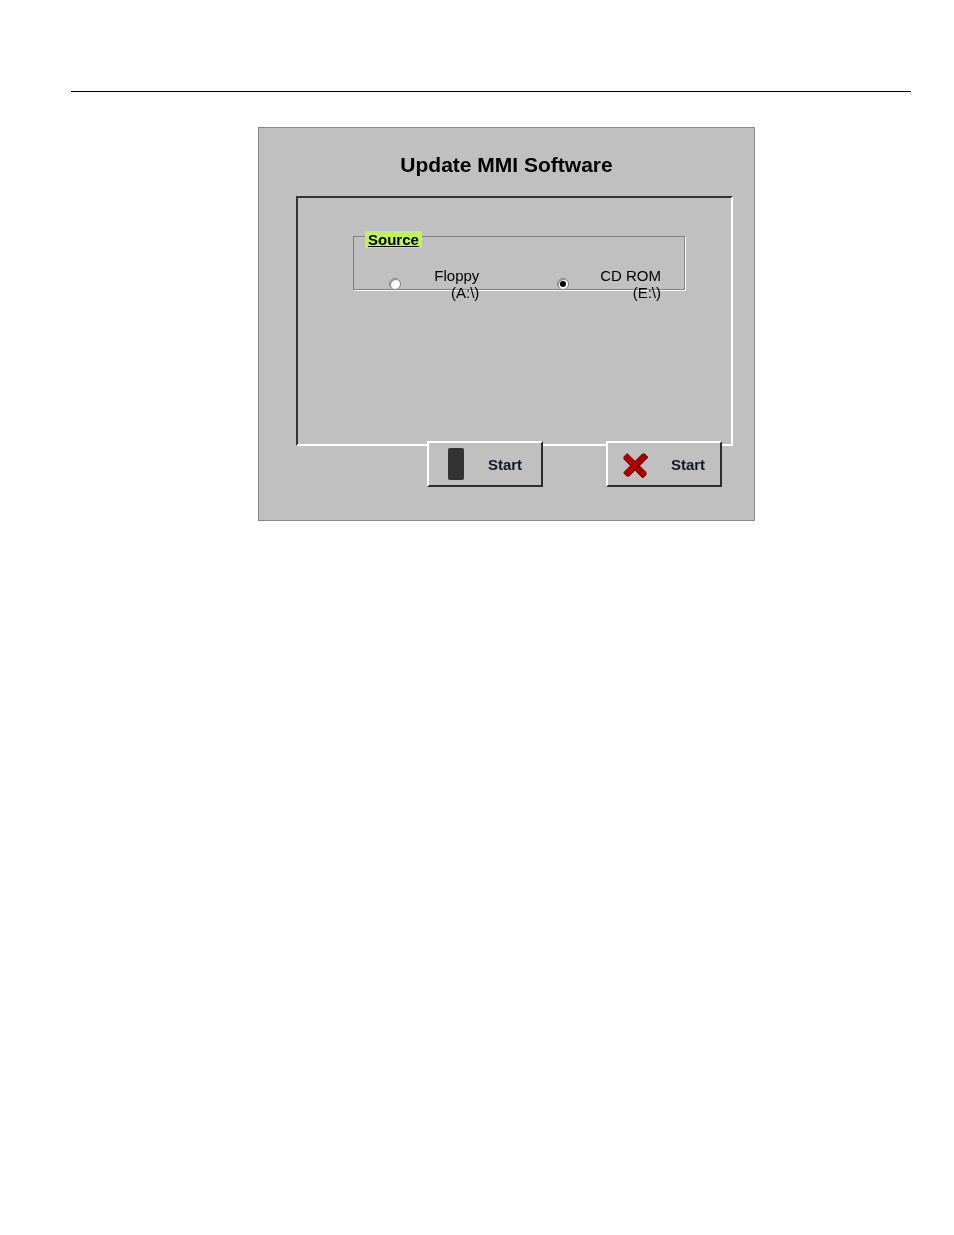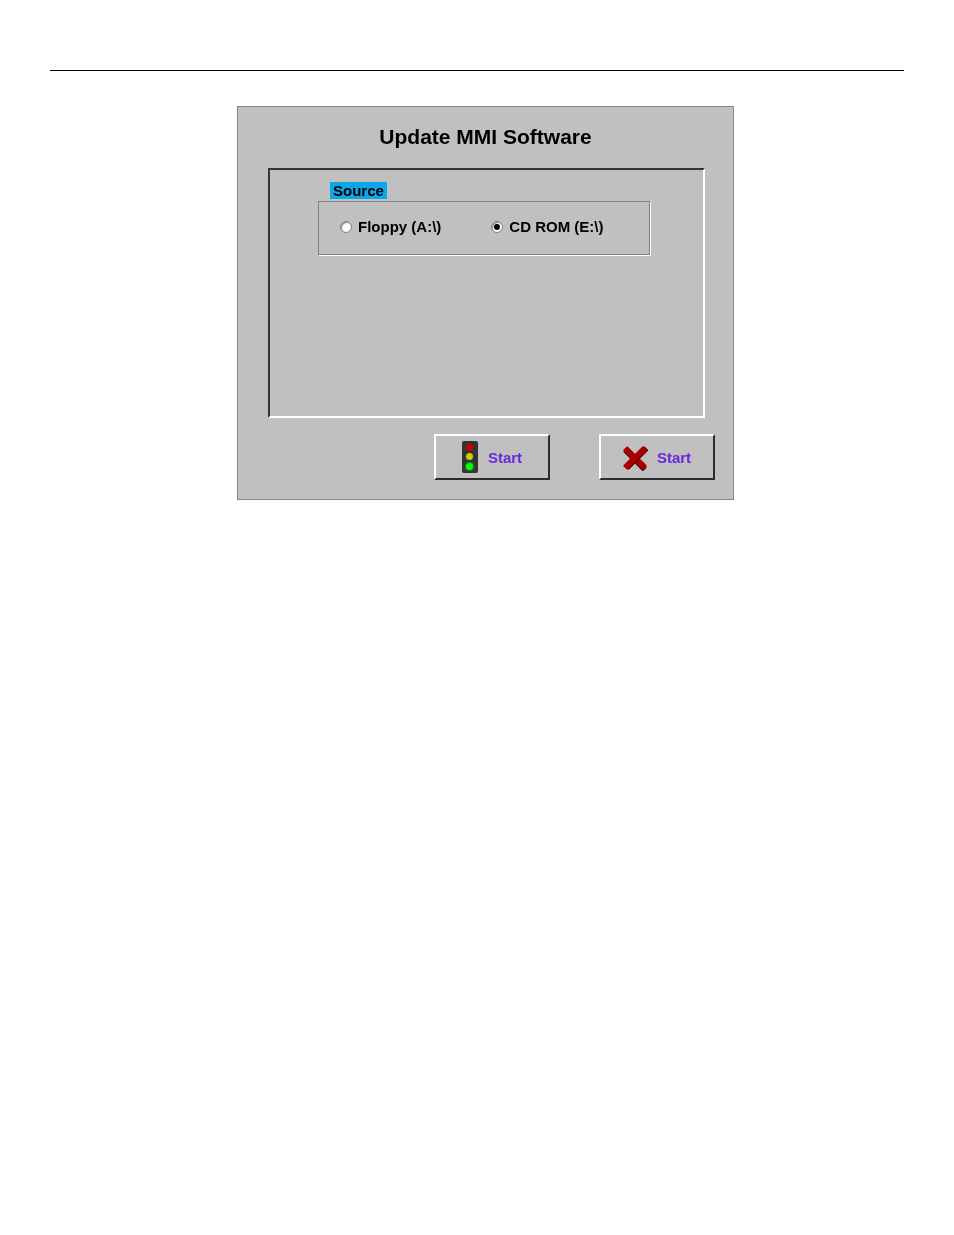--- a/index.html
+++ b/index.html
@@ -1,17 +1,17 @@
 <!DOCTYPE html>
 <html><head>
   <meta charset="utf-8">
   <style>
     * {
       box-sizing: border-box;
-      margin: 0;
+      margin: 7px;
       padding: 0;
     }
     body {
       background: #ffffff;
       font-family: Arial, Helvetica, sans-serif;
       width: 954px;
       height: 1235px;
       position: relative;
     }
     .divider {
@@ -65,28 +65,29 @@
       top: 0px;
       left: 0px;
       right: -2px;
       bottom: -2px;
       border-right: 1px solid #fff;
       border-bottom: 1px solid #fff;
       pointer-events: none;
     }
     .legend {
       position: absolute;
-      top: 12px;
+      top: 26px;
       left: 60px;
-      background: #0ea5e9;
+      background: #bef264;
       padding: 0 3px;
       font-weight: bold;
       font-size: 15px;
       color: #000;
       z-index: 2;
+      text-decoration: underline;
     }
     .radio-row {
       position: absolute;
       top: 48px;
       left: 70px;
       width: 300px;
       display: flex;
       gap: 50px;
     }
     .radio-option {
@@ -109,23 +110,24 @@
       content: "";
       position: absolute;
       top: 2px;
       left: 2px;
       width: 6px;
       height: 6px;
       border-radius: 50%;
       background: #000;
     }
     .radio-label {
-      font-weight: bold;
+      font-weight: normal;
       font-size: 15px;
       color: #000;
+      text-align: right;
     }
     .button-row {
       position: absolute;
       bottom: 19px;
       right: 18px;
       display: flex;
       gap: 49px;
     }
     .btn {
       width: 116px;
@@ -136,21 +138,21 @@
       border-left-color: #fff;
       border-right-color: #808080;
       border-bottom-color: #808080;
       display: flex;
       align-items: center;
       justify-content: center;
       gap: 10px;
       cursor: pointer;
       font-weight: bold;
       font-size: 15px;
-      color: #6d28d9;
+      color: #0f172a;
     }
     .traffic-icon {
       width: 16px;
       height: 32px;
       background: #333;
       border-radius: 2px;
       position: relative;
       display: flex;
       flex-direction: column;
       align-items: center;

